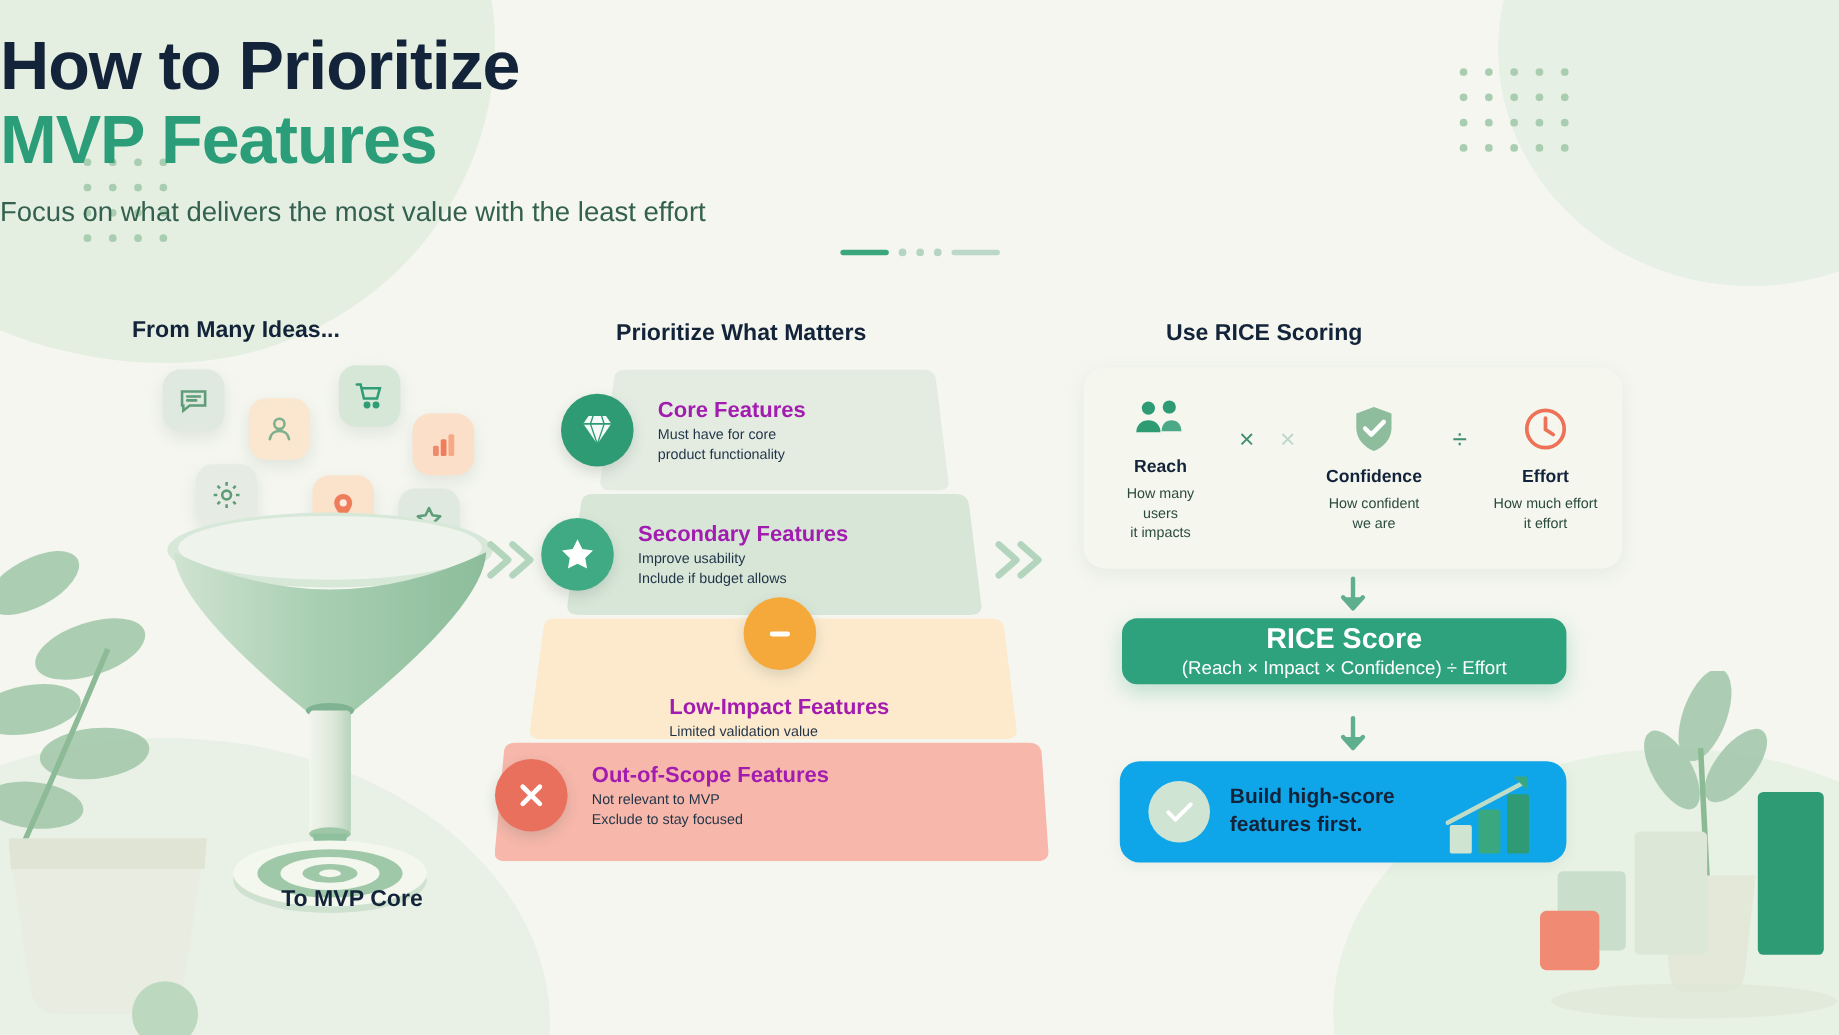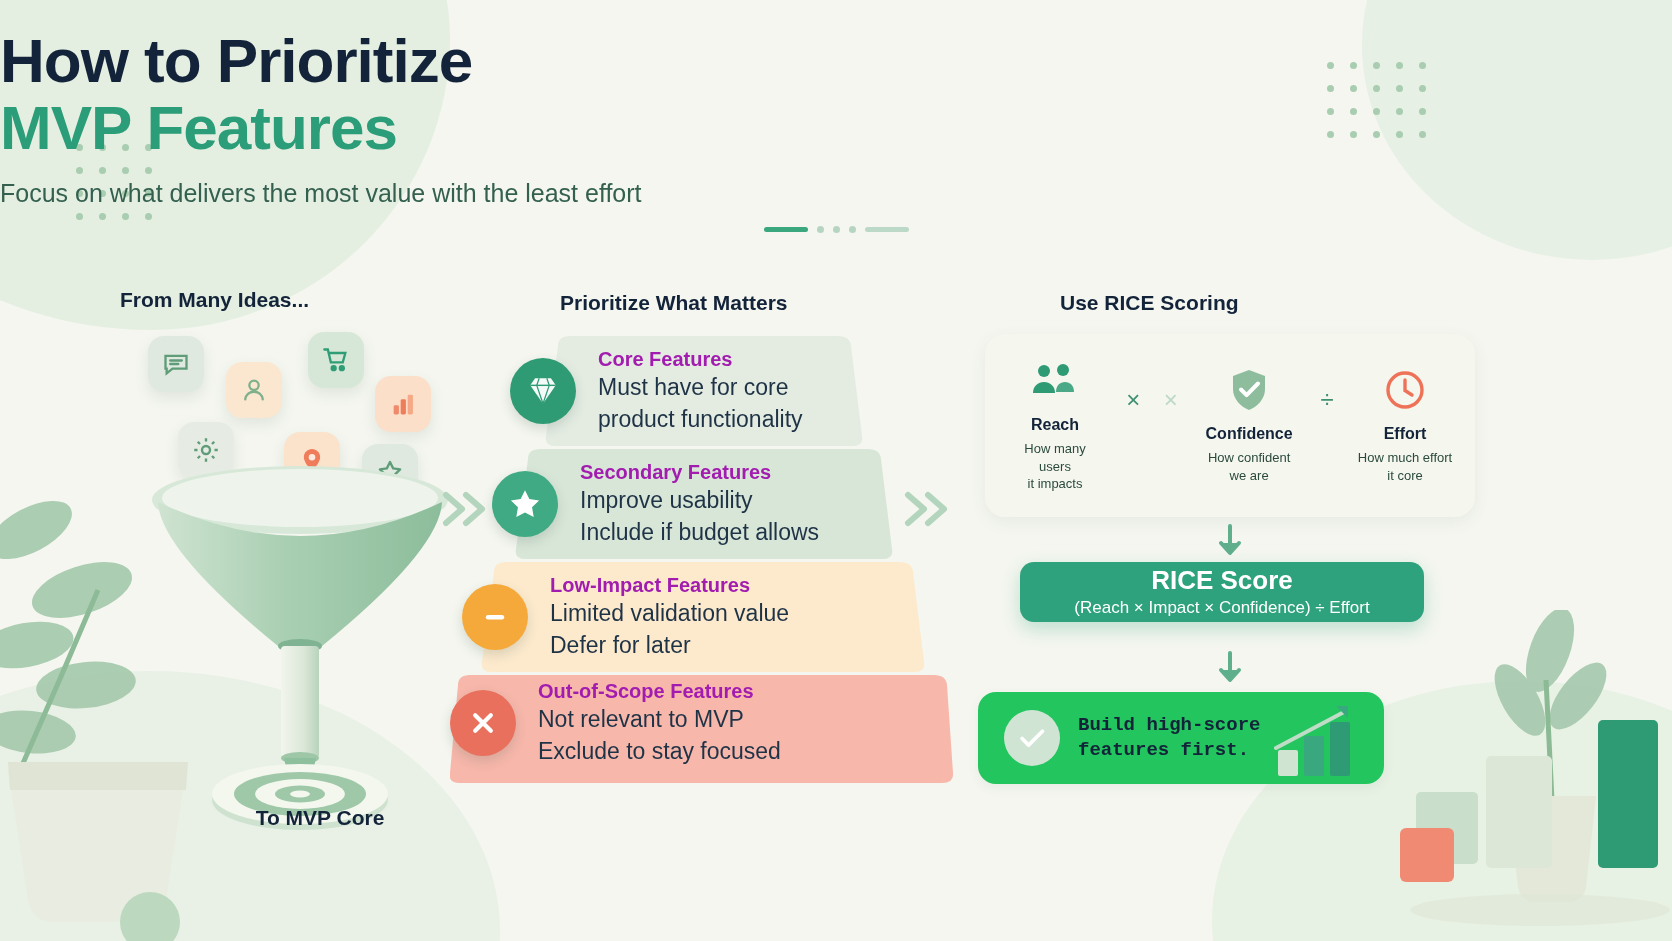--- a/index.html
+++ b/index.html
@@ -82,21 +82,21 @@
   .pyramid{ position:absolute; left:450px; top:336px; width:505px; height:445px; }
   .tier{ position:absolute; left:0; width:100%; display:flex; align-items:center; }
   .tier .shape{ position:absolute; inset:0; }
   .tier-inner{ position:relative; display:flex; align-items:center; gap:22px; padding-left:60px; width:100%;}
   .tier-icon{
     width:66px; height:66px; border-radius:50%; flex:none;
     display:flex; align-items:center; justify-content:center;
     box-shadow:0 5px 12px rgba(60,90,70,.18);
   }
   .tier-text .t-title{ font-size:20px; font-weight:bold; color:#a21caf; line-height:1.25;}
-  .tier-text .t-line{ font-size:23px; color:#1f3347; line-height:1.38;}
+  .tier-text .t-line{ font-size:13px; color:#1f3347; line-height:1.38;}
 
   
   .rice-card{
     position:absolute; left:985px; top:334px; width:490px; height:183px;
     background:#f5f6ee; border-radius:20px; box-shadow:0 5px 16px rgba(90,120,100,.08);
     display:flex; align-items:center; justify-content:space-between; padding:0 22px;
   }
   .rice-item{ width:96px; text-align:center;}
   .rice-ico{ height:46px; display:flex; align-items:center; justify-content:center; margin-bottom:12px;}
   .rice-name{ font-size:16px; font-weight:bold; color:#132339; margin-bottom:6px;}
@@ -111,23 +111,23 @@
   .score-band{
     position:absolute; left:1020px; top:562px; width:404px; height:60px;
     background:#2ea27c; border-radius:14px; color:#ffffff; text-align:center;
     box-shadow:0 7px 18px rgba(46,162,124,.27);
     display:flex; flex-direction:column; align-items:center; justify-content:center;
   }
   .score-band .s-title{ font-size:26px; font-weight:bold; line-height:1.1;}
   .score-band .s-form{ font-size:17px; margin-top:3px;}
 
   .build-card{
-    position:absolute; left:978px; top:692px; width:406px; height:92px;
-    background:#22c55e; border-radius:18px; display:flex; align-items:center; gap:18px;
-    padding-left:26px; box-shadow:0 4px 12px rgba(90,120,100,.07);font-family:Liberation Mono, monospace;
+    position:absolute; left:1018px; top:692px; width:406px; height:92px;
+    background:#0ea5e9; border-radius:18px; display:flex; align-items:center; gap:18px;
+    padding-left:26px; box-shadow:0 4px 12px rgba(90,120,100,.07);
   }
   .build-ico{
     width:56px; height:56px; border-radius:50%; background:#cfe4d3; flex:none;
     display:flex; align-items:center; justify-content:center;
   }
   .build-txt{ font-size:19px; font-weight:bold; color:#132339; line-height:1.3;}
 
   
   .deco{ position:absolute; z-index:1;}
 </style>
@@ -351,21 +351,21 @@
         <div class="t-line">Improve usability</div>
         <div class="t-line">Include if budget allows</div>
       </div>
     </div>
   </div>
 
   <div class="tier" style="top:226px; height:110px;">
     <svg class="shape" viewBox="0 0 505 110" preserveAspectRatio="none">
         <path d="M44 10 Q44 0 56 0 L450 0 Q462 0 463 10 L474 100 Q476 110 464 110 L42 110 Q30 110 32 100 Z" fill="#fdeacd"></path>
       </svg>
-    <div class="tier-inner" style="padding-left:12px;">
+    <div class="tier-inner" style="padding-left:12px;flex-direction:column;">
       <div class="tier-icon" style="background:#f6a93b;">
         <svg width="34" height="34" viewBox="0 0 24 24">
             <rect x="5.5" y="10.6" width="13" height="3.2" rx="1.6" fill="#ffffff"></rect>
           </svg>
       </div>
       <div class="tier-text">
         <div class="t-title">Low-Impact Features</div>
         <div class="t-line">Limited validation value</div>
         <div class="t-line">Defer for later</div>
       </div>
@@ -428,21 +428,21 @@
 
   <div class="rice-item">
     <div class="rice-ico">
       <svg width="42" height="42" viewBox="0 0 42 42" fill="none" stroke="#ee7257" stroke-width="3.4">
         <circle cx="21" cy="21" r="17"></circle>
         <path d="M21 11v10.5l7 4.5" stroke-linecap="round"></path>
       </svg>
     </div>
     <div class="rice-name">Effort</div>
     <div class="rice-desc">How much effort</div>
-    <div class="rice-desc">it core</div>
+    <div class="rice-desc">it effort</div>
   </div>
 </div>
 
 <div class="arrow-down" id="arr1" style="left:985px; width:490px;">
   <svg width="26" height="36" viewBox="0 0 26 36" fill="none" stroke="#5fae8c" stroke-width="4" stroke-linecap="round" stroke-linejoin="round">
     <path d="M13 3v24"></path>
       <path d="M4 20l9 10 9-10" fill="#5fae8c"></path>
   </svg>
 </div>
 

